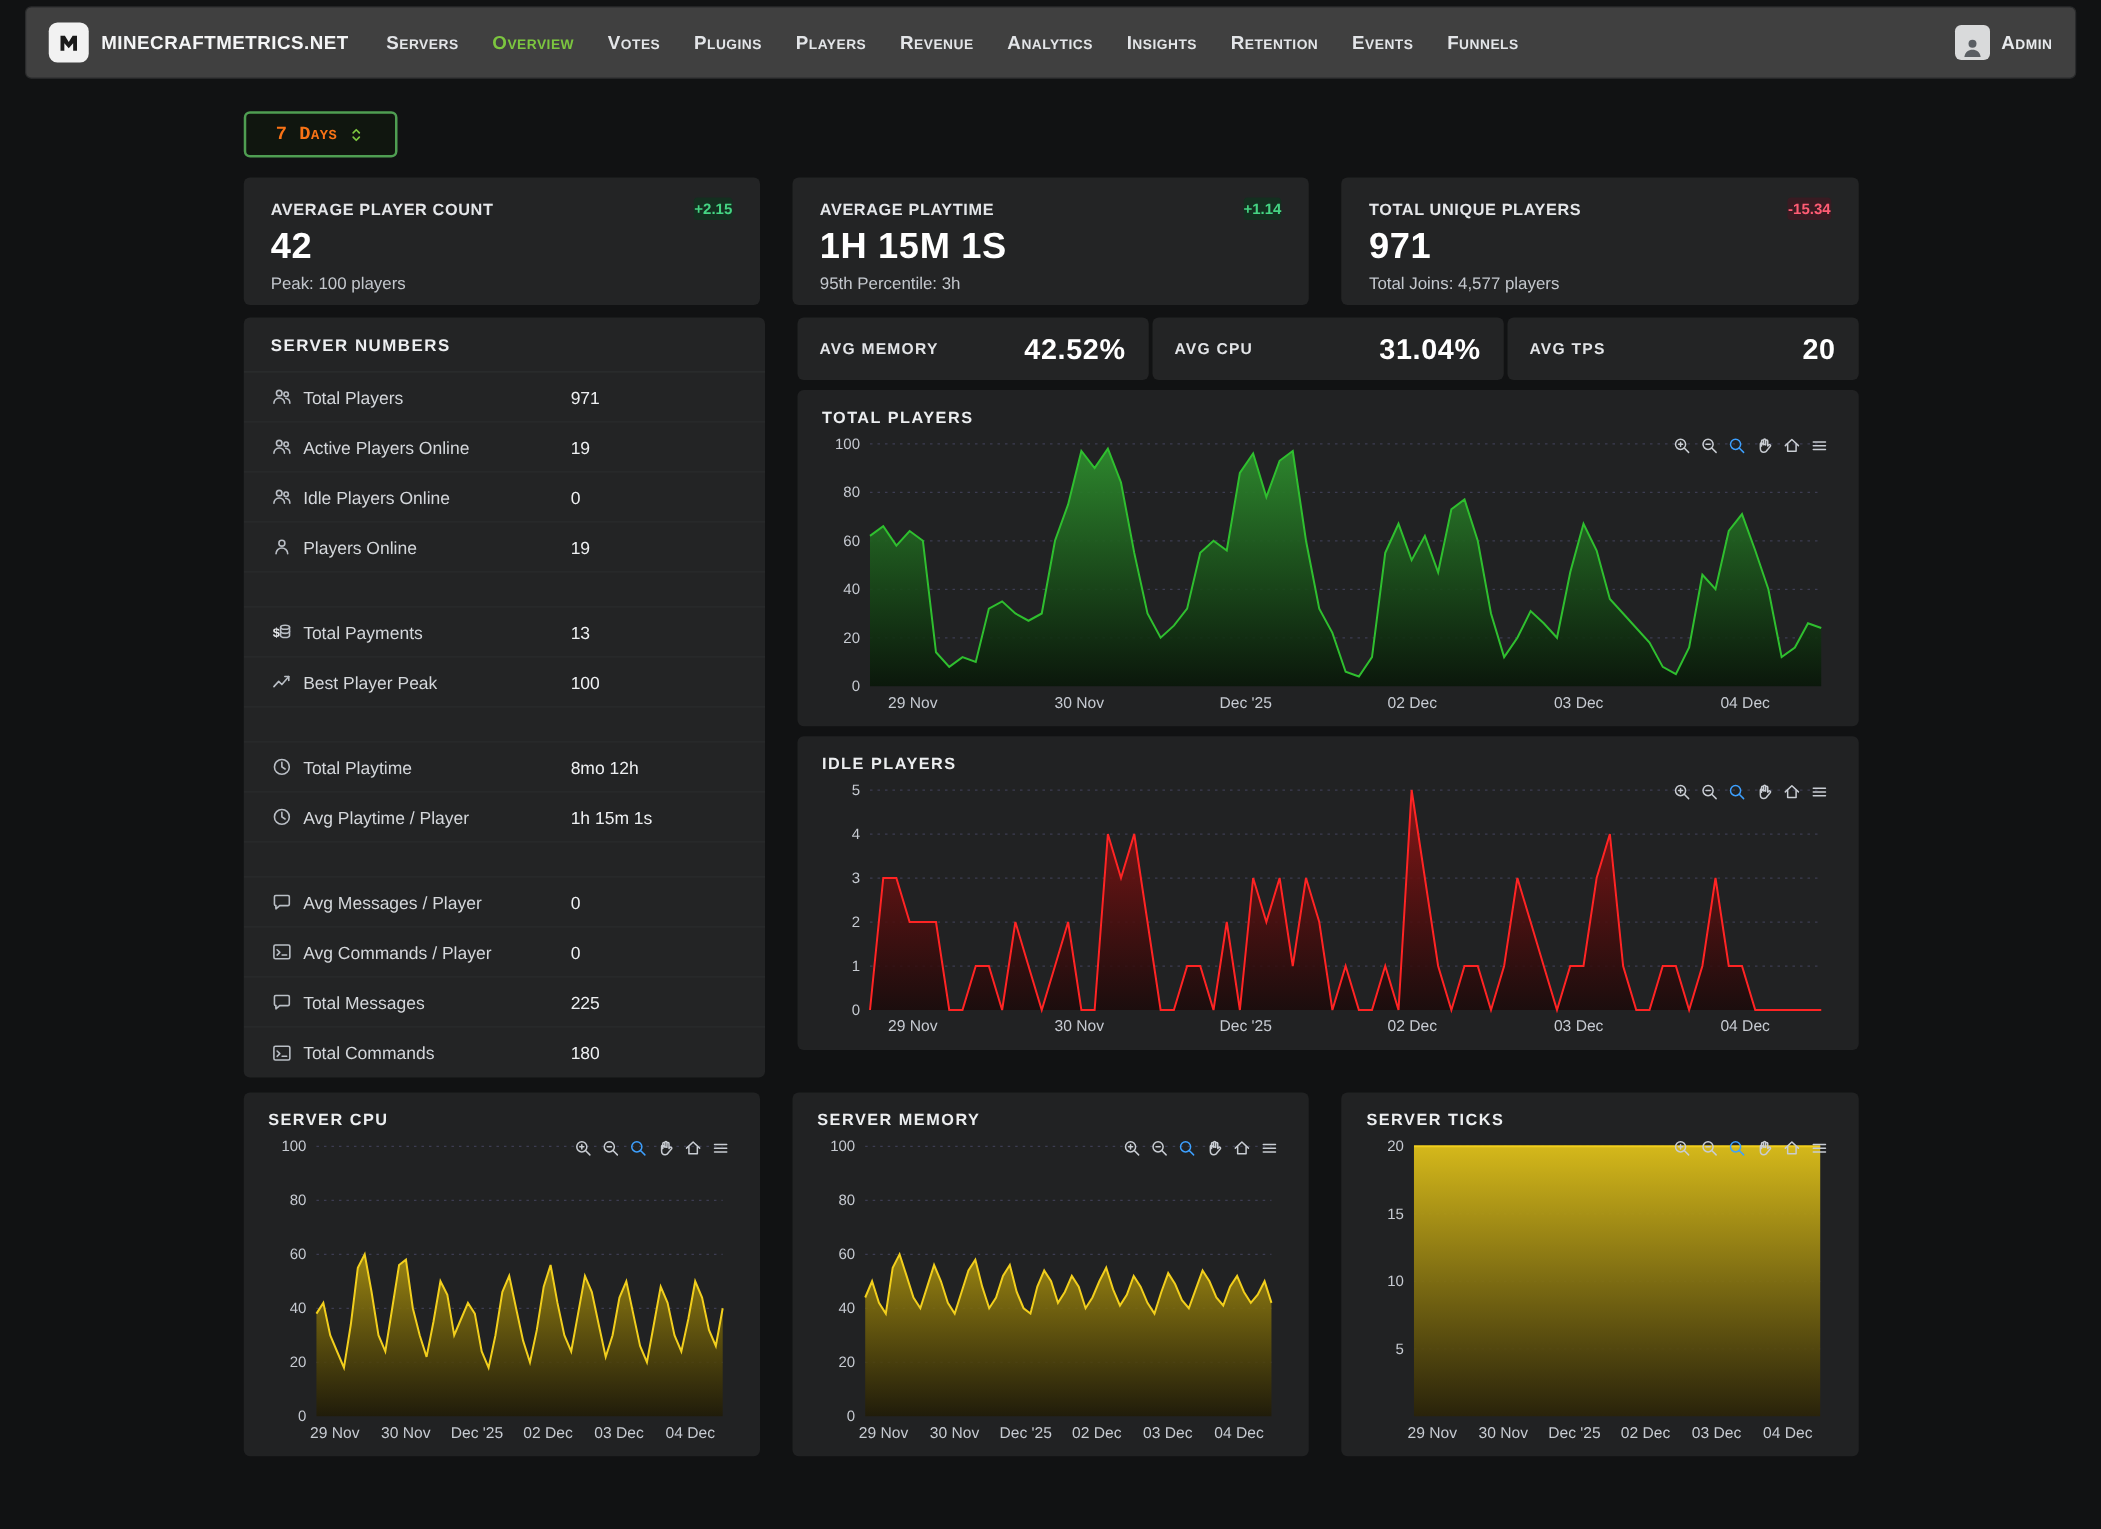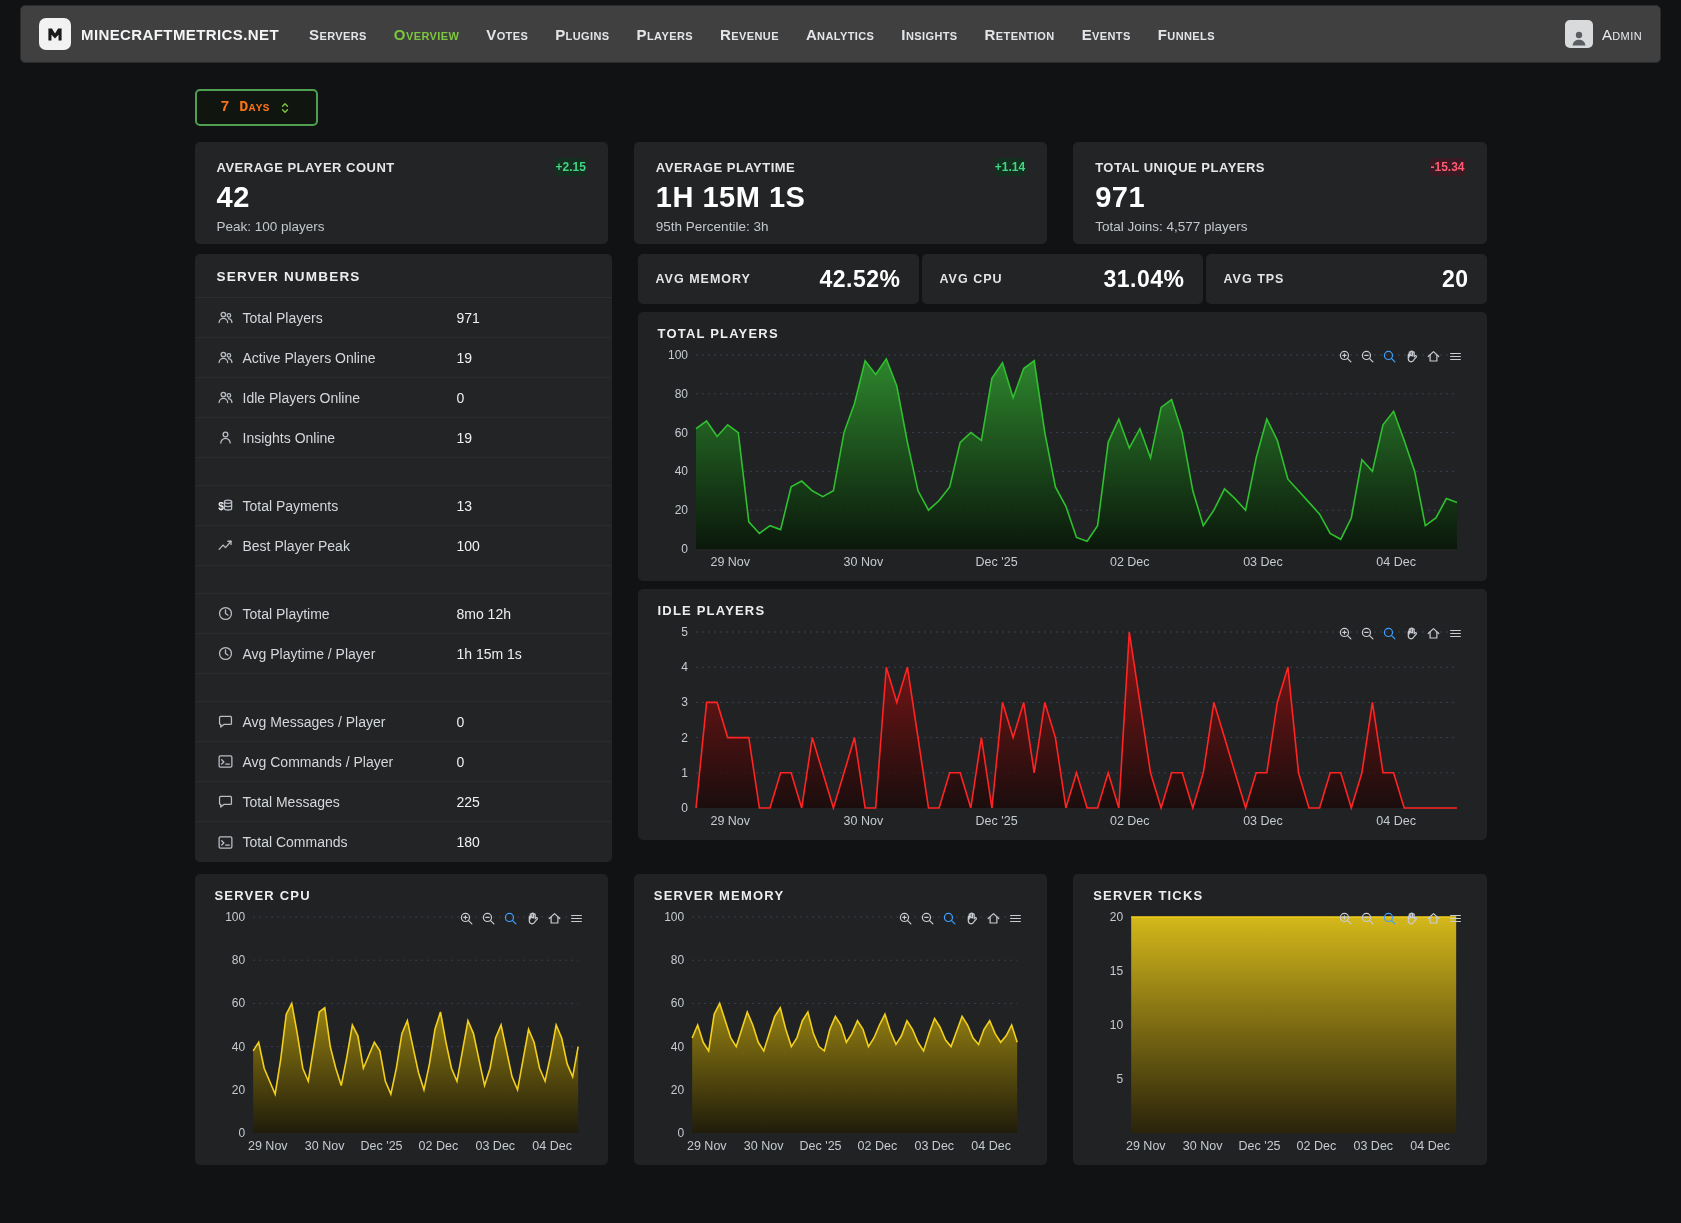--- a/index.html
+++ b/index.html
@@ -31,21 +31,21 @@
     font-variant:small-caps; font-weight:bold; font-size:15px;
     letter-spacing:.4px; color:#e3e5e8; text-decoration:none; cursor:pointer;
   }
   .nav-item.active { color:#7cc63f; }
   .nav-user { margin-left:auto; display:flex; align-items:center; gap:9px; cursor:pointer; }
   .avatar {
     width:28px; height:28px; background:#d9dadb; border-radius:5px;
     display:flex; align-items:flex-end; justify-content:center; overflow:hidden;
   }
   .avatar svg { width:20px; height:20px; }
-  .user-name { font-variant:small-caps; font-weight:normal; font-size:15px; letter-spacing:.4px; }
+  .user-name { font-variant:small-caps; font-weight:bold; font-size:15px; letter-spacing:.4px; }
 
   
   .container { width:1292px; margin:26px auto 0; }
   .page-header { display:flex; justify-content:space-between; align-items:flex-end; }
   .server-label { font-size:11.5px; font-weight:bold; letter-spacing:1.4px; color:#8d9297; }
   .page-title { font-size:24px; font-weight:bold; letter-spacing:1px; color:#f5f6f7; margin-top:4px; }
   .range-select {
     display:flex; align-items:center; gap:8px;
     background:#10160f; border:2px solid #4f9e52; border-radius:5px;
     color:#f97316; font-variant:small-caps; font-weight:bold; font-size:15px;
@@ -232,21 +232,21 @@
   </div>
           <div class="num-row">
     <span class="nr-icon-slot">
               <span class="icn">
                 <svg viewBox="0 0 20 20">
                   <circle cx="10" cy="6.5" r="2.8"></circle>
                   <path d="M4.5 16.5c0-3 2.5-5.5 5.5-5.5s5.5 2.5 5.5 5.5"></path>
                 </svg>
               </span>
             </span>
-    <span class="nr-label">Insights Online</span>
+    <span class="nr-label">Players Online</span>
     <span class="nr-value">19</span>
   </div>
           <div class="num-sep"></div>
           <div class="num-row">
     <span class="nr-icon-slot">
               <span class="icn">
                 <svg viewBox="0 0 20 20">
                   <text x="1.5" y="15" font-size="12" font-weight="bold" fill="currentColor" stroke="none">$</text>
                   <ellipse cx="13" cy="5.6" rx="4.2" ry="1.9"></ellipse>
                   <path d="M8.8 5.6v7.8c0 1 1.9 1.9 4.2 1.9s4.2-.9 4.2-1.9V5.6"></path>

